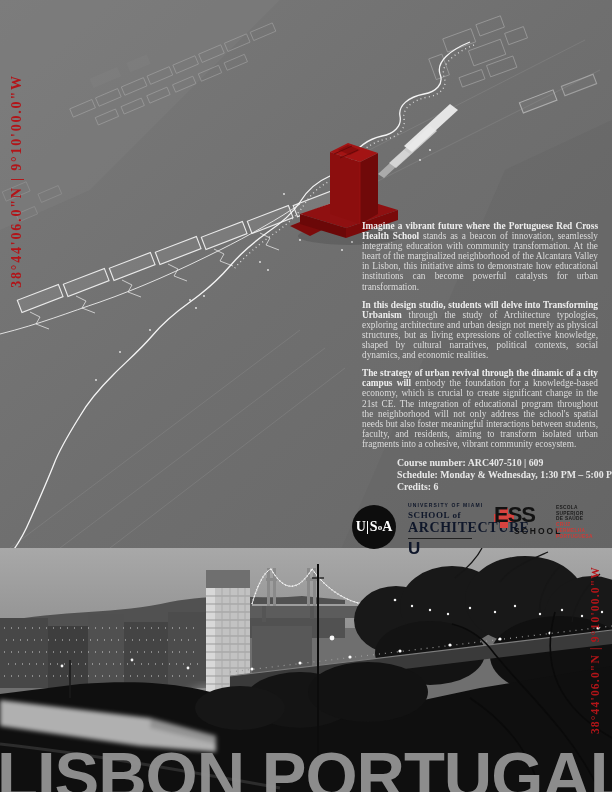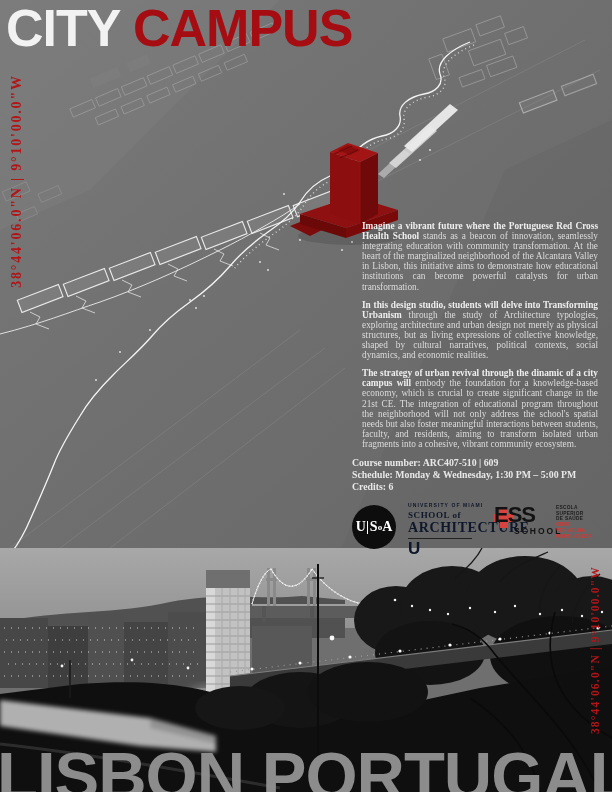--- a/index.html
+++ b/index.html
@@ -22,21 +22,21 @@
                font-size:14px;letter-spacing:1.8px;}
   .vcoord-right{width:190px;height:18px;left:503px;top:641px;transform:rotate(-90deg);
                 font-size:11.5px;letter-spacing:1.2px;}
 
   
   .textcol{position:absolute;left:352px;top:221px;width:246px;z-index:25;color:#dcdcdc;}
   .prof{font-size:9.5px;line-height:11.5px;text-align:right;color:#e3e3e3;margin:0 0 11px 0;}
   .textcol p.body{font-size:9.3px;line-height:10.1px;text-align:justify;margin:0 0 8px 10px;}
   .textcol p.body .lead{font-weight:bold;color:#eeeeee;}
   .course{margin-top:6px;font-size:9.8px;line-height:12px;font-weight:bold;color:#e8e8e8;}
-  .course div{white-space:nowrap;}
+  .course div{white-space:nowrap;margin-left:45px;}
 
   
   .logos{position:absolute;left:348px;top:500px;width:256px;height:52px;z-index:26;}
   .seal{position:absolute;left:4px;top:5px;width:44px;height:44px;border-radius:50%;
         background:#0d0d0d;color:#fff;display:flex;align-items:center;justify-content:center;
         font-family:"Liberation Serif",serif;}
   .seal .big{font-size:14px;font-weight:bold;}
   .seal .small{font-size:9px;font-weight:bold;}
   .seal .bar{display:inline-block;width:1px;height:13px;background:#fff;margin:0 1.5px;}
   .um{position:absolute;left:60px;top:2px;color:#0f172a;}
@@ -332,21 +332,20 @@
     <path d="M312,30 H324" stroke="#0c0c0c" stroke-width="1.2"></path>
     <path d="M70,112 V150" stroke="#1a1a1a" stroke-width="1.5"></path>
 
     <g stroke="#0a0a0a" fill="none" stroke-width="1.6">
       <path d="M612,190 C560,160 540,120 555,64"></path>
       <path d="M600,244 C570,180 520,140 490,100 C480,88 468,80 452,76"></path>
       <path d="M540,244 C530,200 500,170 470,150"></path>
     </g>
   </svg>
 
-  <div class="title"><span class="w">CITY </span><span class="r">CAMPUS</span></div>
 
   <div class="vcoord vcoord-left">38°44'06.0"N | 9°10'00.0"W</div>
   <div class="vcoord vcoord-right">38°44'06.0"N | 9°10'00.0"W</div>
 
   <div class="textcol">
     <p class="body"><span class="lead">Imagine a vibrant future where the Portuguese Red Cross Health School</span><span> stands as a beacon of innovation, seamlessly integrating education with community transformation. At the heart of the marginalized neighborhood of the Alcantara Valley in Lisbon, this initiative aims to demonstrate how educational institutions can become powerful catalysts for urban transformation.</span></p>
     <p class="body"><span class="lead">In this design studio, students will delve into Transforming Urbanism</span><span> through the study of Architecture typologies, exploring architecture and urban design not merely as physical structures, but as living expressions of collective knowledge, shaped by cultural narratives, political contexts, social dynamics, and economic realities.</span></p>
     <p class="body"><span class="lead">The strategy of urban revival through the dinamic of a city campus will</span><span> embody the foundation for a knowledge-based economy, which is crucial to create significant change in the 21st CE. The integration of educational program throughout the neighborhood will not only address the school's spatial needs but also foster meaningful interactions between students, faculty, and residents, aiming to transform isolated urban fragments into a cohesive, vibrant community ecosystem.</span></p>
     <div class="course">
       <div>Course number: ARC407-510 | 609</div>

